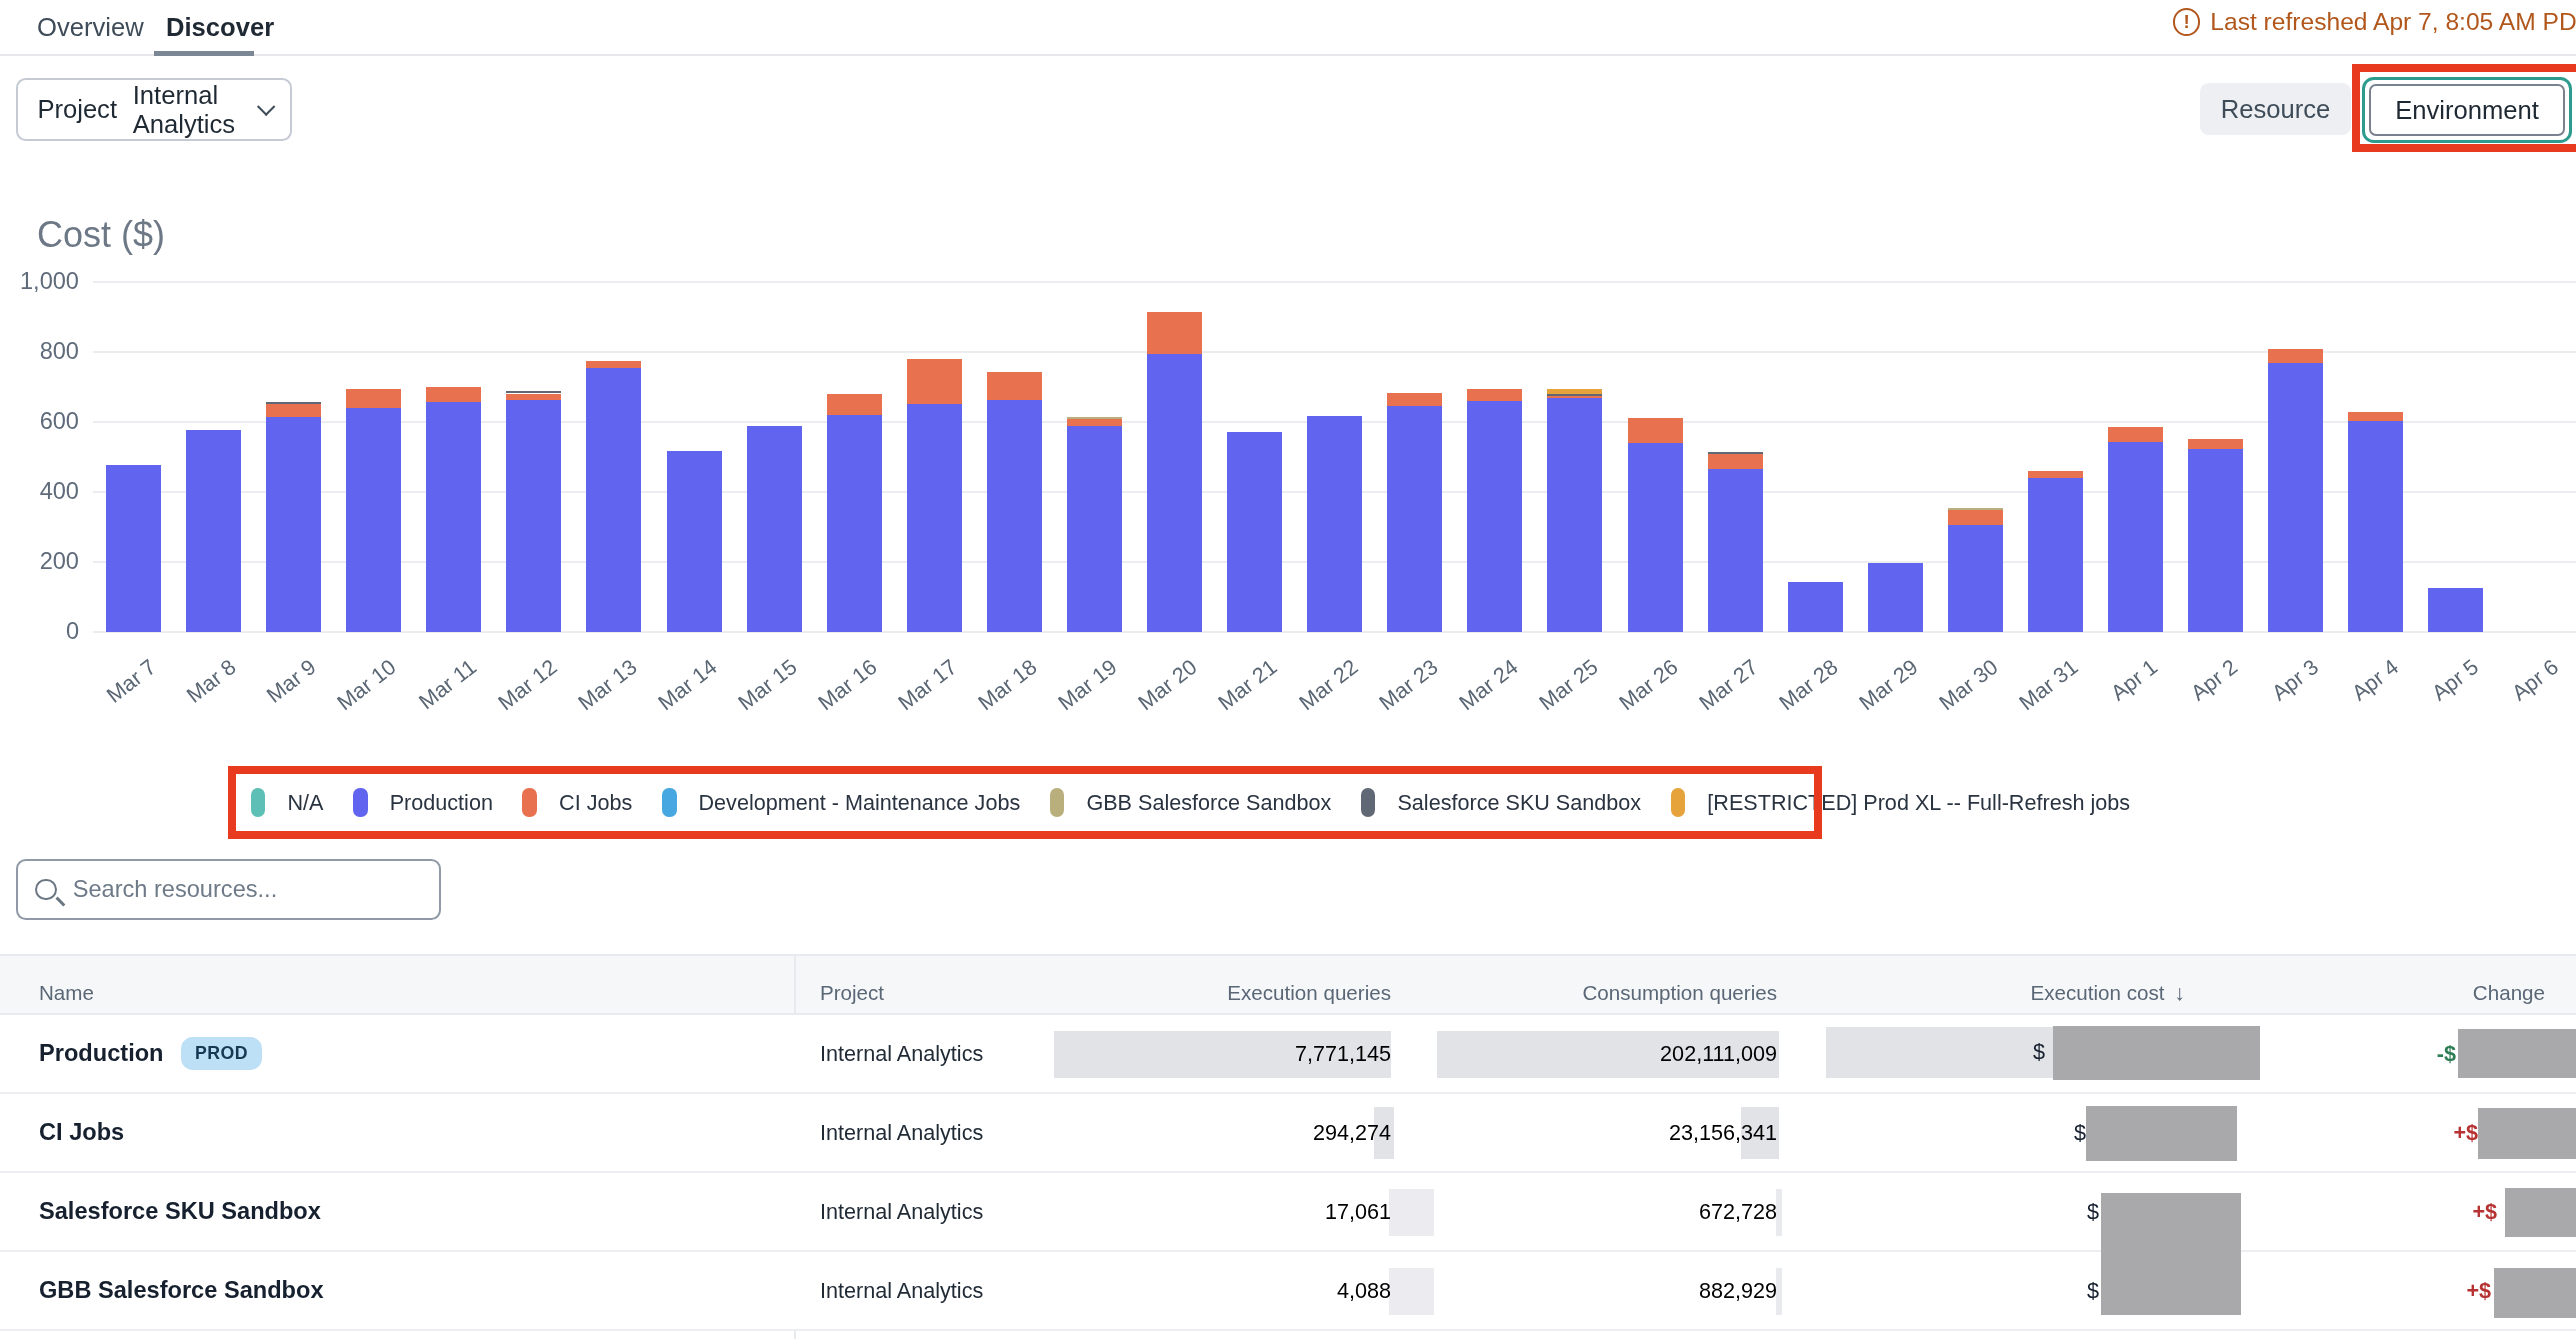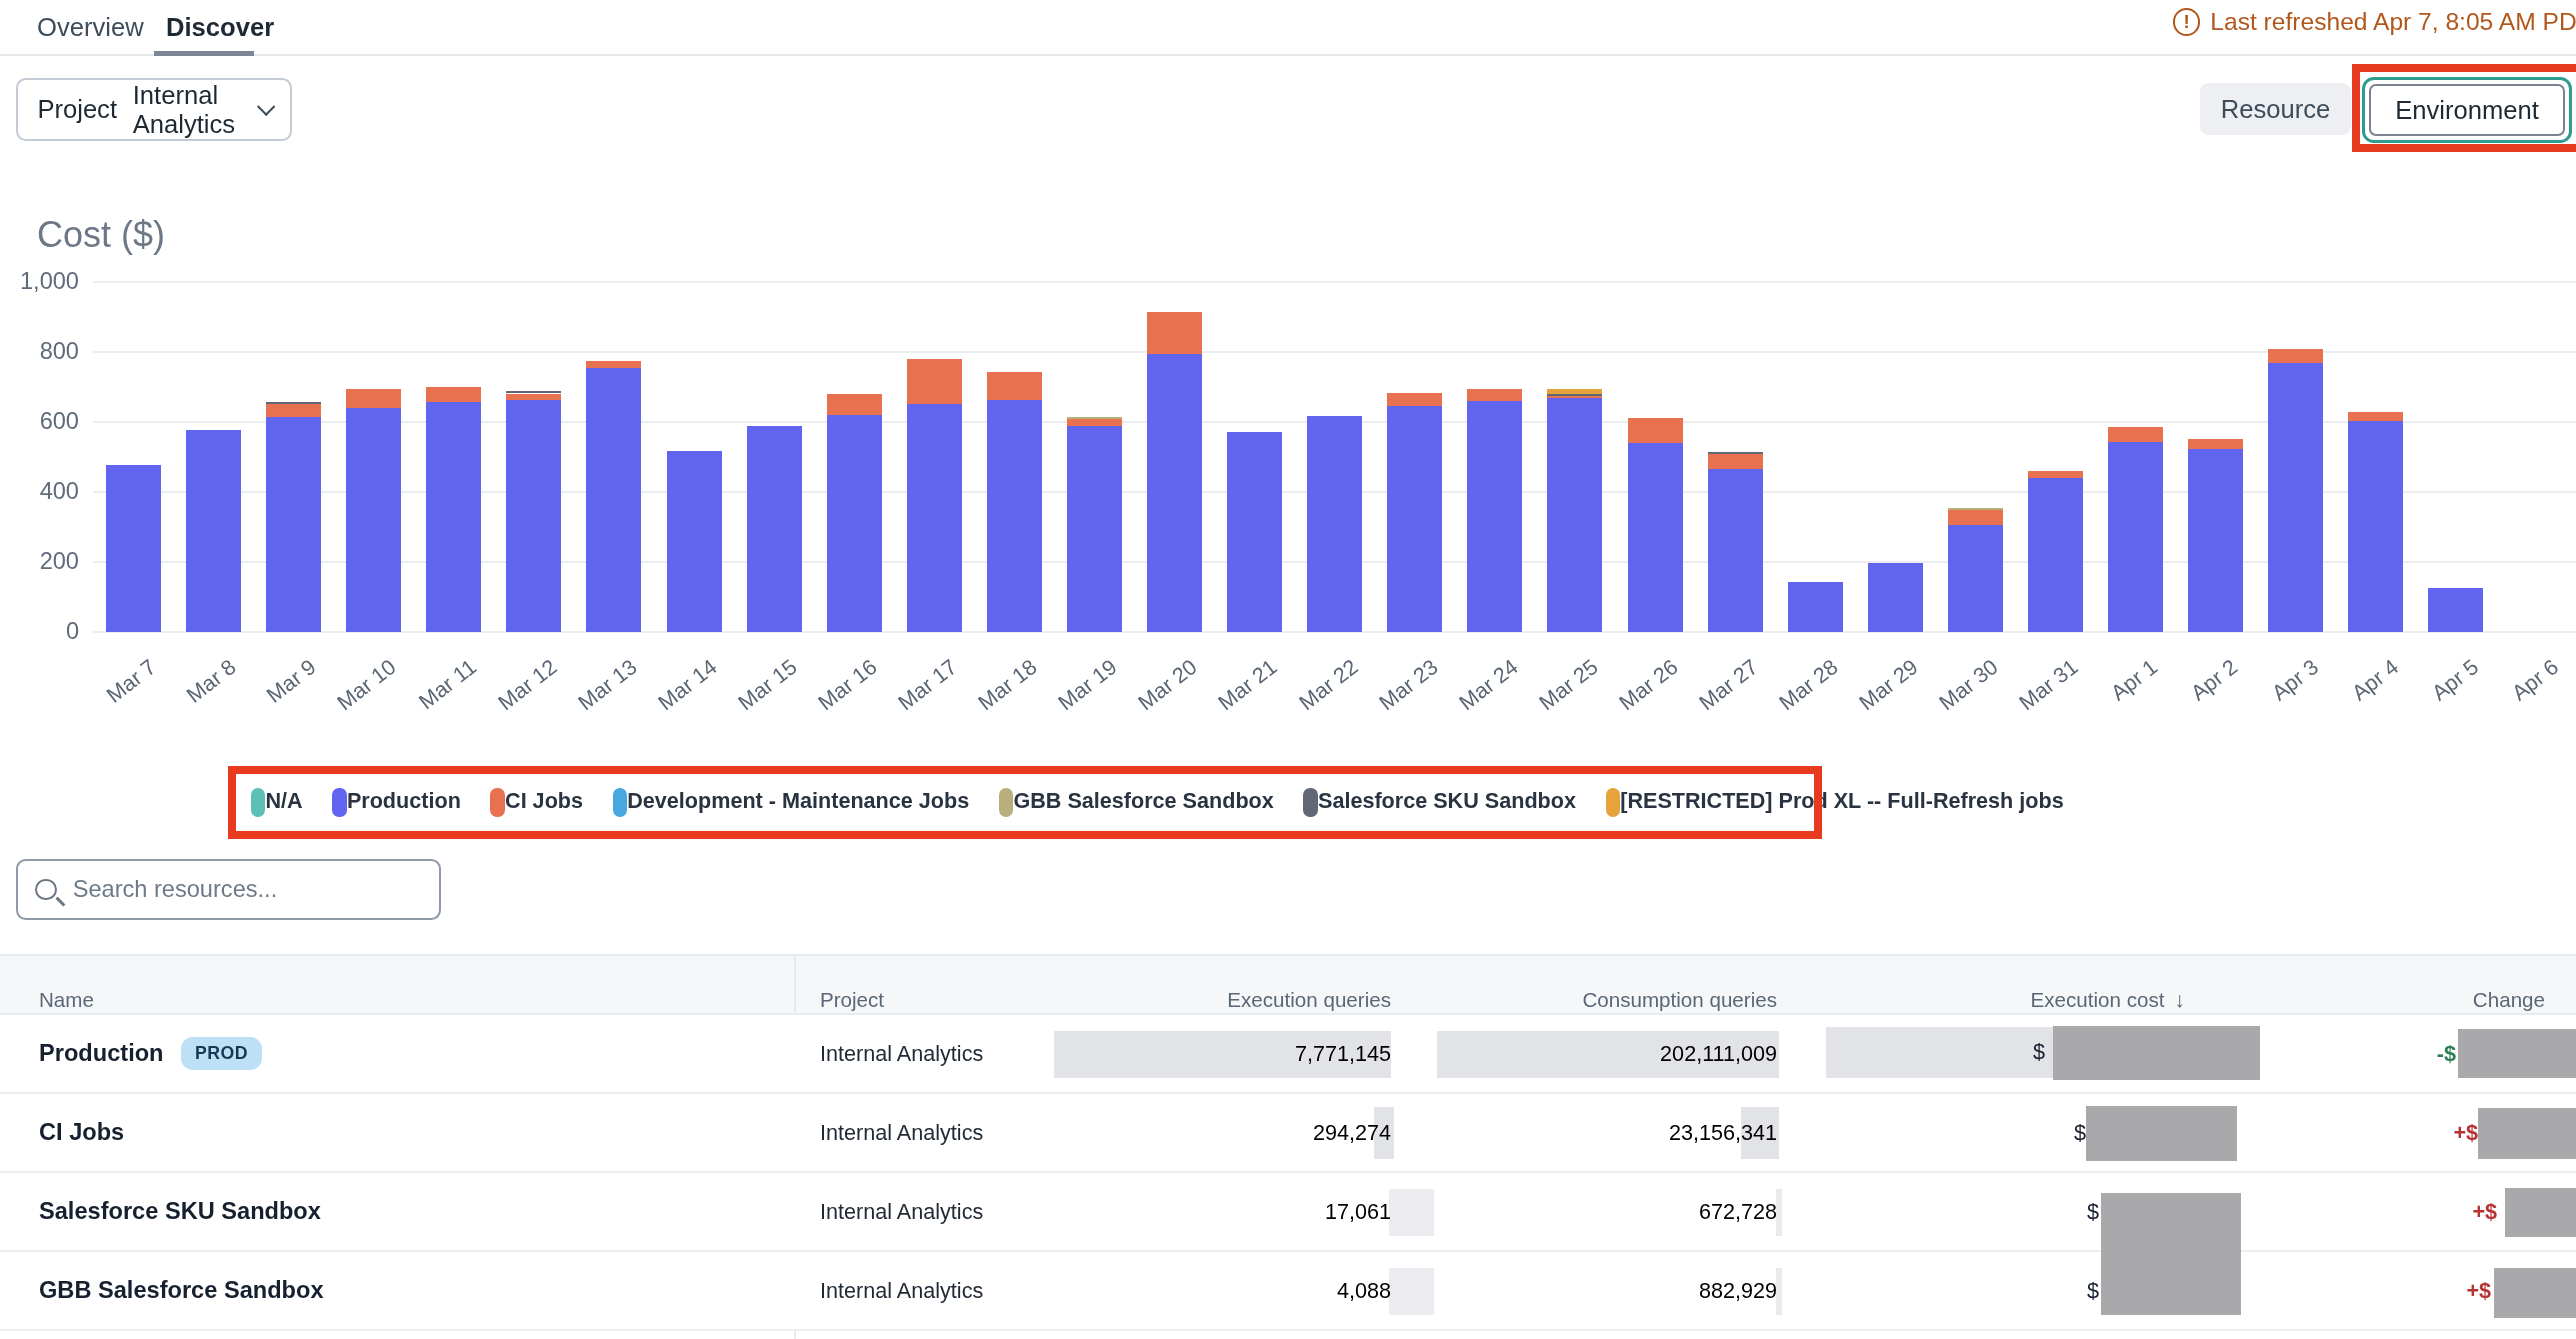--- a/index.html
+++ b/index.html
@@ -46,39 +46,39 @@
   #plot { position:absolute; left:0; top:282px; width:2576px; height:350px; }
   .gridline { position:absolute; left:93px; right:0; height:2px; background:#ebedf0; }
   .bar-seg { position:absolute; width:55px; }
   #xaxis { position:absolute; left:0; top:644px; width:2576px; height:108px; }
   .xtick { position:absolute; font-size:21.6px; color:#5a6673; white-space:nowrap;
            transform:rotate(-38deg); transform-origin:top right; }
 
   
   #legend-inner { position:absolute; left:237px; top:775px; width:1576px; height:55px;
                   display:flex; align-items:center; padding:0 13.8px; gap:29.5px; }
-  .legend-item { display:flex; gap:0; cursor:pointer;font-weight:bold; }
+  .legend-item { display:flex; align-items:center; gap:22px; cursor:pointer; }
   .legend-chip { width:14.7px; height:29.5px; border-radius:6.9px; flex:0 0 auto; }
   .legend-label { font-size:21.6px; color:#2a3340; white-space:nowrap; }
 
   
   .search-box { position:absolute; left:15.7px; top:859px; width:425px; height:61px;
                 border:2px solid #8f9aa6; border-radius:9.8px; background:#fff;
                 display:flex; align-items:center; padding:0 17.7px; gap:15.7px; }
   .mag { position:relative; width:21.6px; height:21.6px; border:2.9px solid #6b7683; border-radius:50%; flex:0 0 auto; }
   .mag::after { content:''; position:absolute; left:17.7px; top:19.7px; width:10.8px; height:2.9px;
                 background:#6b7683; transform:rotate(45deg); }
   .search-box input { border:none; outline:none; font-size:23.6px; color:#1f2933; width:100%;
                       font-family:"Liberation Sans", sans-serif; background:transparent; }
   .search-box input::placeholder { color:#6e7a88; opacity:1; }
 
   
   .thead { position:absolute; left:0; top:954px; width:2576px; height:61px; background:#f6f7f9;
            border-top:2px solid #e7eaee; border-bottom:2px solid #e7eaee; }
-  .th { position:absolute; top:15px; height:100%; display:flex; align-items:center;
+  .th { position:absolute; top:8px; height:100%; display:flex; align-items:center;
         font-size:20.6px; color:#5a6776; cursor:pointer; }
   .th-name { left:39px; } .th-project { left:820px; }
   .th-eq { right:1185px; } .th-cq { right:799px; } .th-cost { right:391px; gap:9.8px; } .th-change { right:31px; }
   .sort-arrow { font-size:21.6px; color:#5a6776; }
   .col-divider { position:absolute; left:794px; top:954px; width:2px; height:385px; background:#e7eaee; }
 
   .rows { position:absolute; left:0; top:1015px; width:2576px; }
   .row { position:relative; width:2576px; height:79px; border-bottom:2px solid #eceef1; background:#fff; cursor:pointer; }
   .cell-name { position:absolute; left:39px; top:0; height:100%; display:flex; align-items:center; gap:17.7px;
                font-size:23.6px; font-weight:bold; color:#16202e; }

